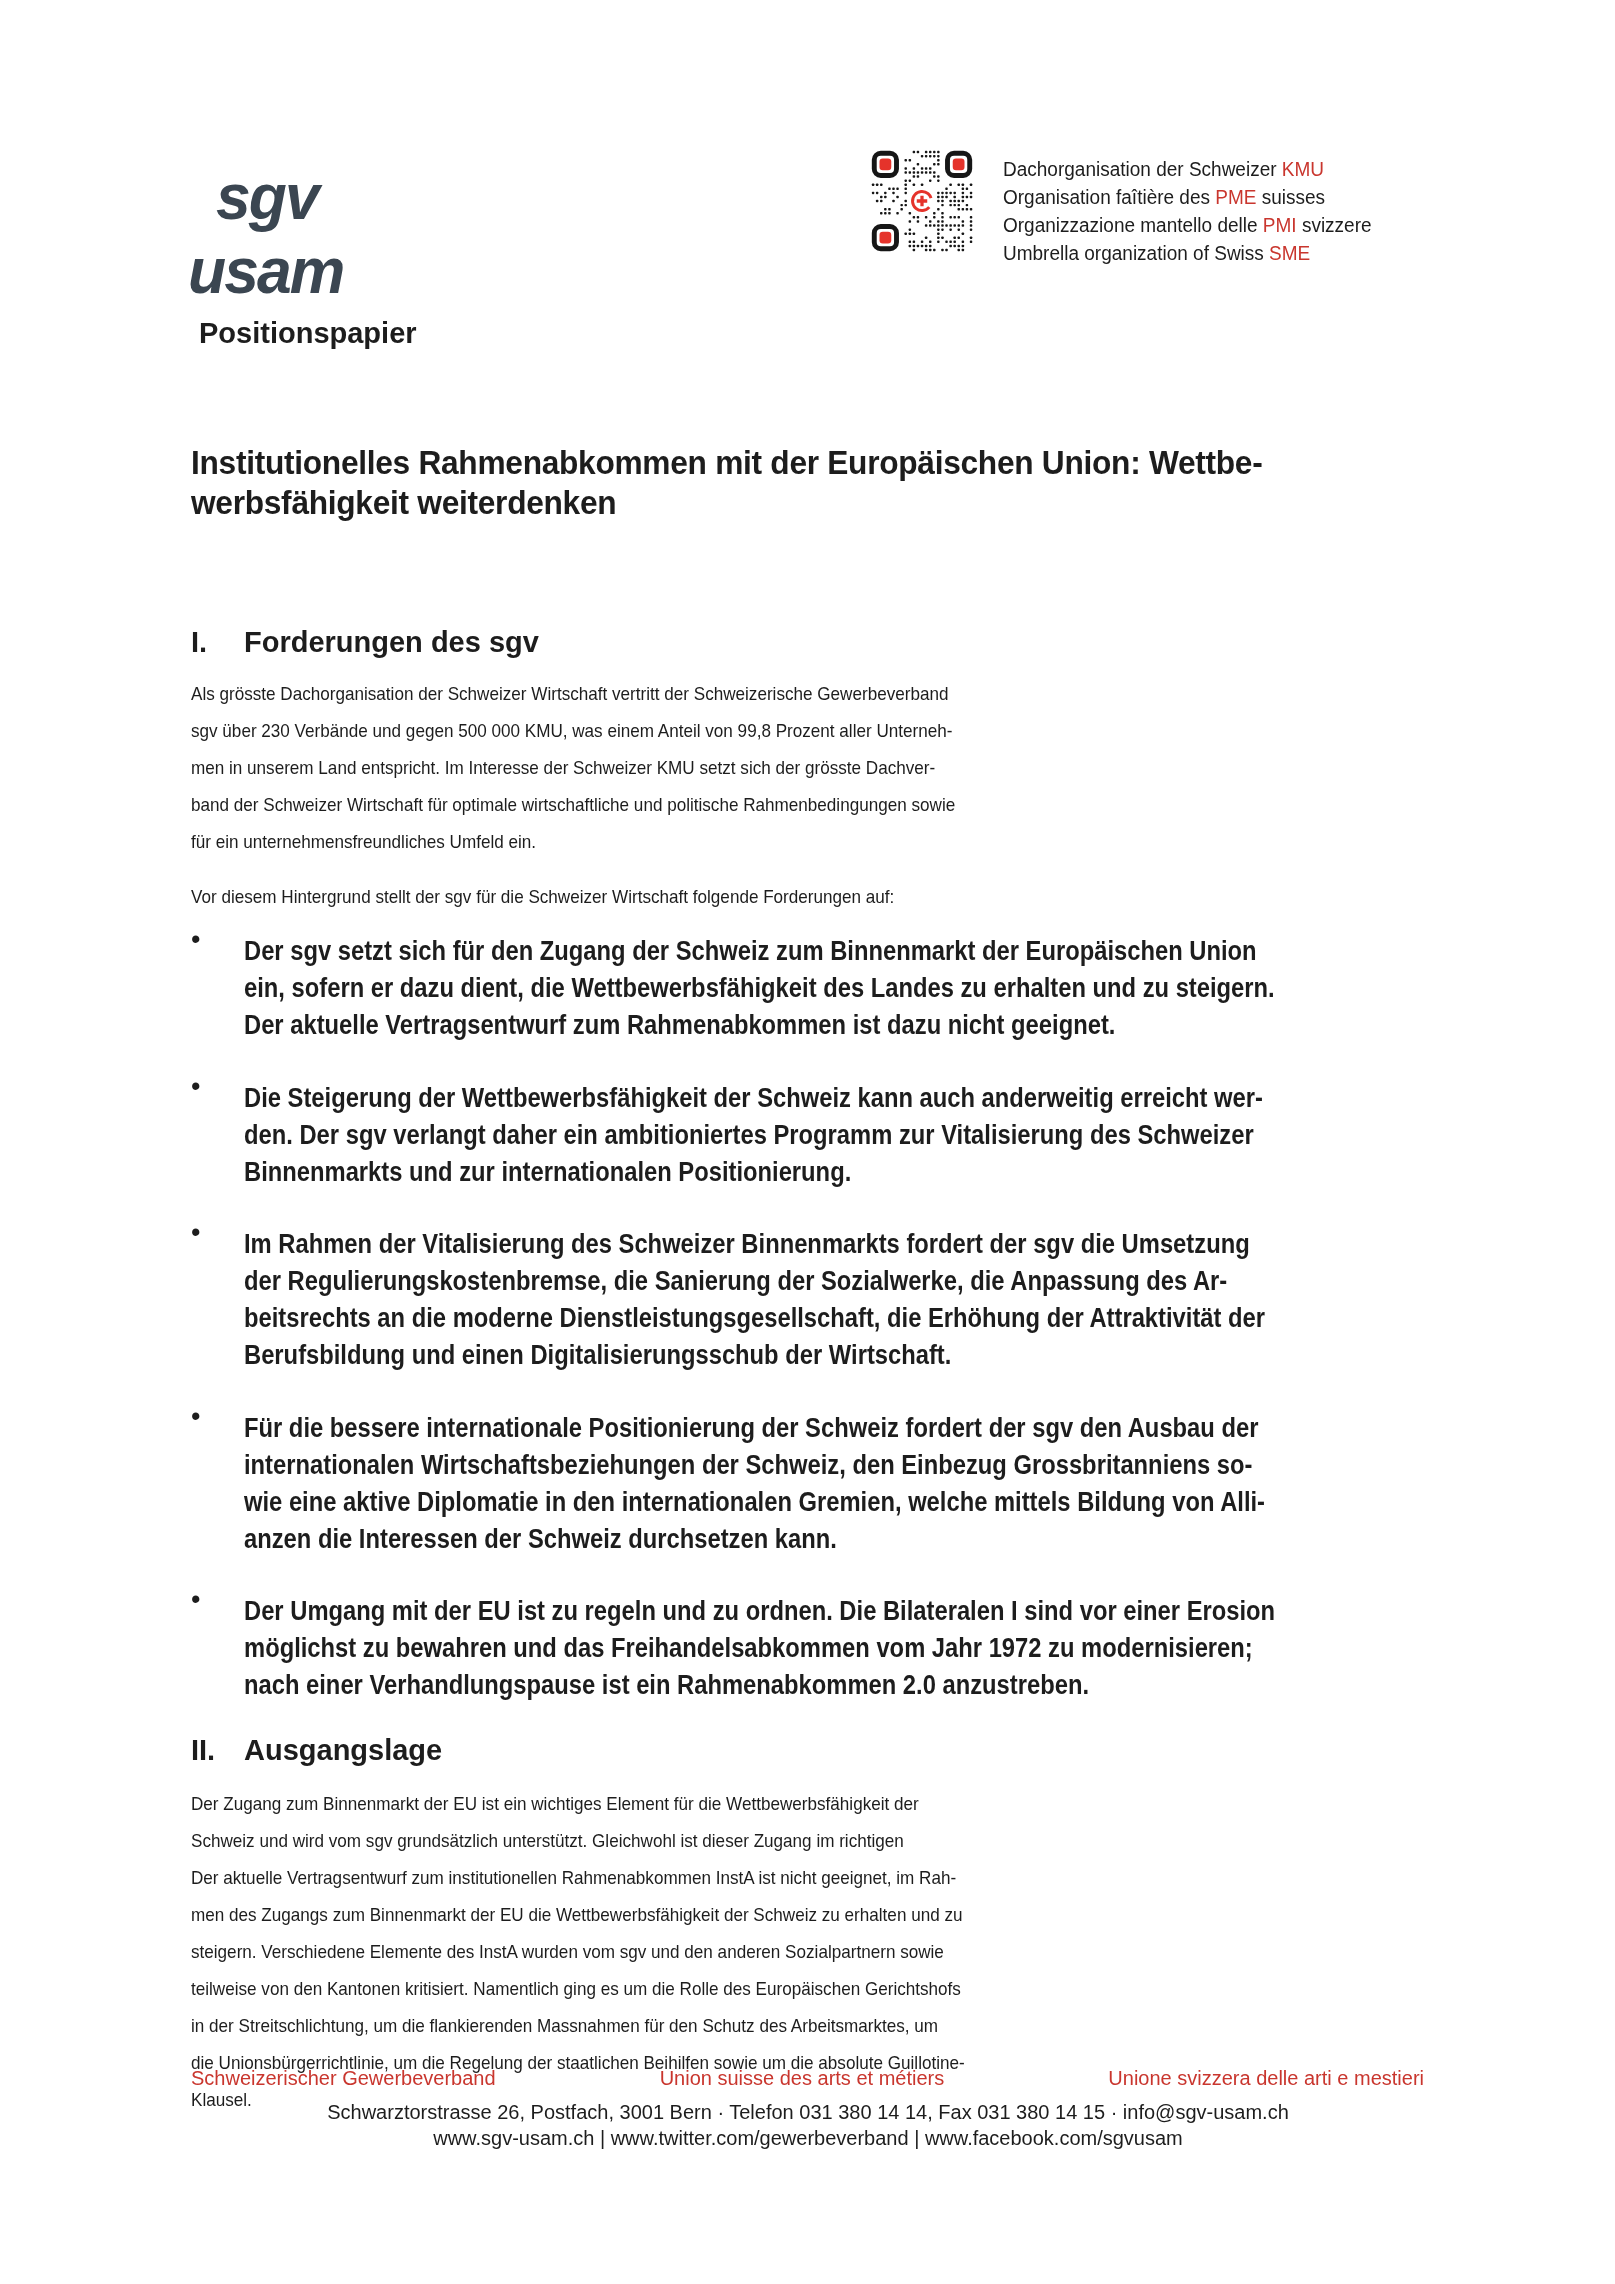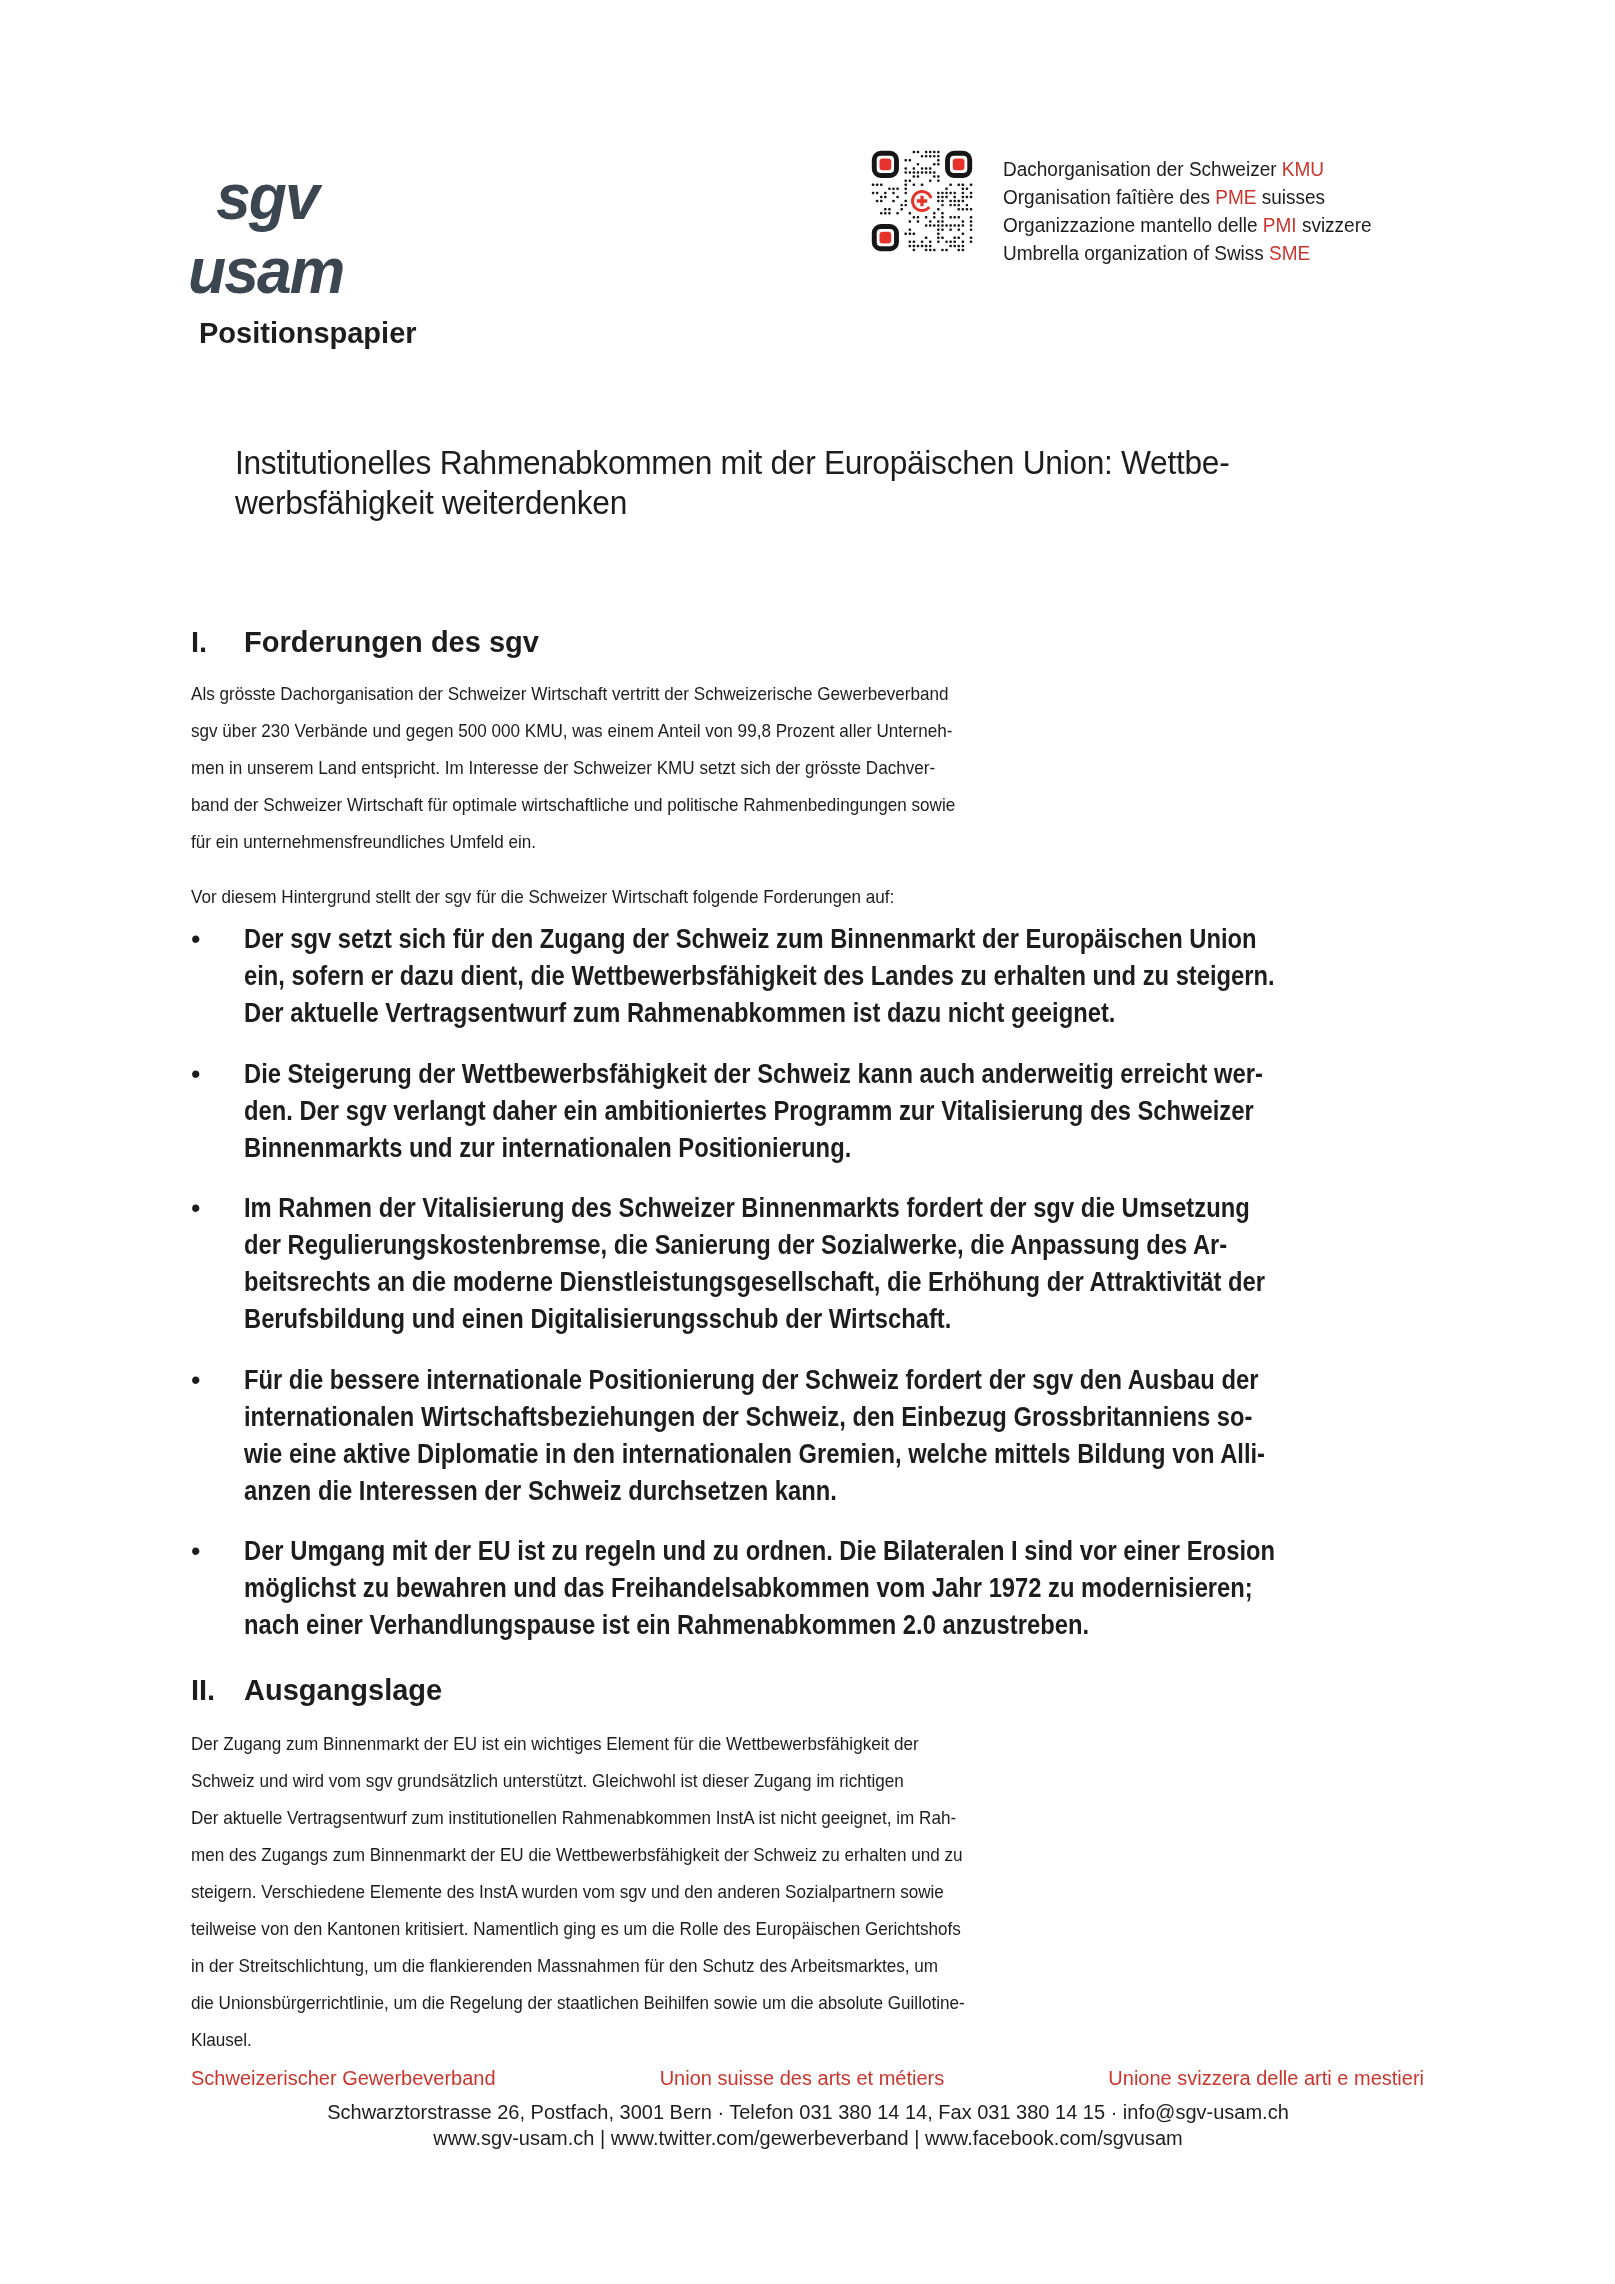--- a/index.html
+++ b/index.html
@@ -23,36 +23,36 @@
 
   .org-lines { position:absolute; left:1003px; top:155px; }
   .org-line { font-size:20px; line-height:28px; white-space:pre;
               transform:scaleX(0.95); transform-origin:0 50%; }
   .org-line .hl { color:var(--red-text,#c9362e); }
 
   
   .doc-label { position:absolute; left:199px; top:317px;
                font-size:29px; font-weight:700; line-height:33px; }
   .title { position:absolute; left:191px; top:443px; font-size:33px;
-           font-weight:400; line-height:40px; letter-spacing:-0.3px;margin-left:44px; }
+           font-weight:700; line-height:40px; letter-spacing:-0.3px; }
   .title .line { transform:scaleX(0.96); transform-origin:0 50%; white-space:pre; }
 
   .main { position:absolute; left:191px; top:626px; right:156px; }
   .sec { display:flex; font-size:29px; font-weight:700; line-height:33px;
          margin-bottom:15.6px; }
   .sec-num { width:53px; flex:none; }
   .para { font-size:19px; line-height:37px; }
   .para .line { white-space:pre; transform:scaleX(0.90); transform-origin:0 50%; }
   .para-intro { margin-top:18px; }
   .mt28 { margin-top:18px; }
   .bullets { list-style:none; margin-top:6.5px; }
   .bullet-item { display:flex; margin-bottom:23.5px; }
   .bullet-item:last-child { margin-bottom:0; }
   .bullet-dot { width:53px; flex:none; font-size:27px; line-height:37px; }
-  .bullet-text { font-size:27px; font-weight:700; line-height:37px; }
+  .bullet-text { font-size:27px; font-weight:700; line-height:37px;margin-top:12px; }
   .bullet-text .line { white-space:pre; transform:scaleX(0.88); transform-origin:0 50%; }
   .sec2 { margin-top:30px; }
 
   
   .foot-red { position:absolute; left:191px; right:192px; top:2065px;
               display:flex; justify-content:space-between;
               color:var(--red-text,#c9362e); font-size:20px; line-height:26px; }
   .foot-line { position:absolute; left:0; width:100%; text-align:center;
                font-size:20px; line-height:26px; }
   .foot-addr { top:2099px; }

